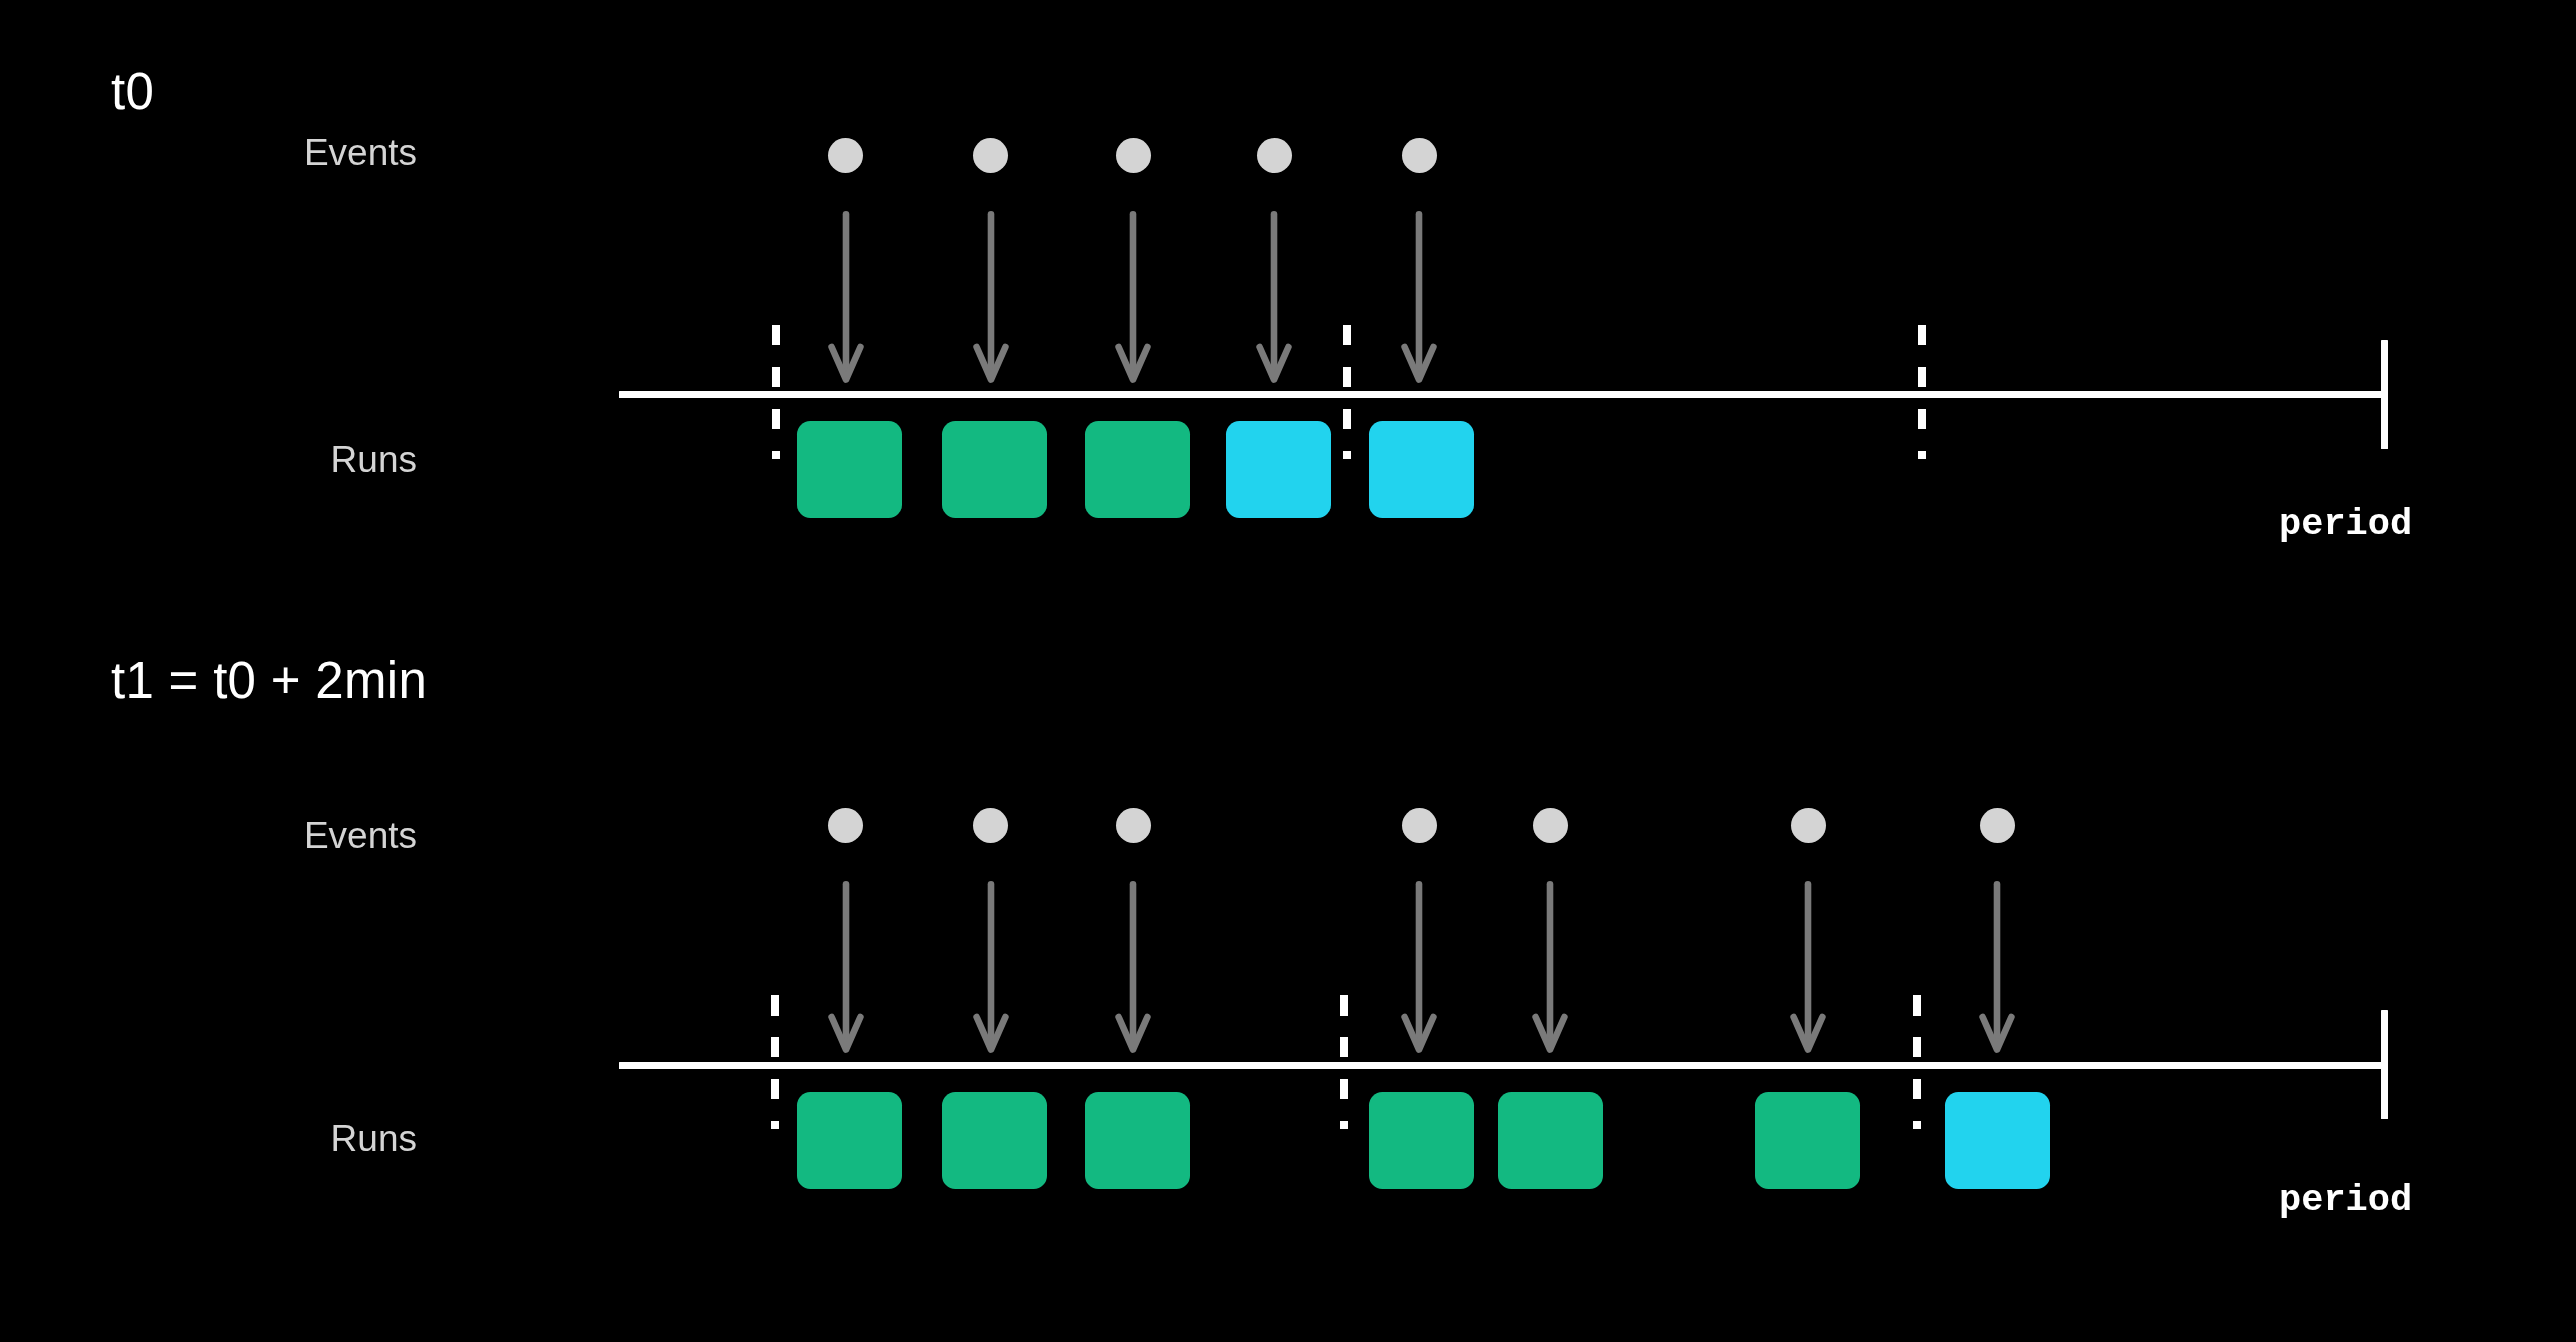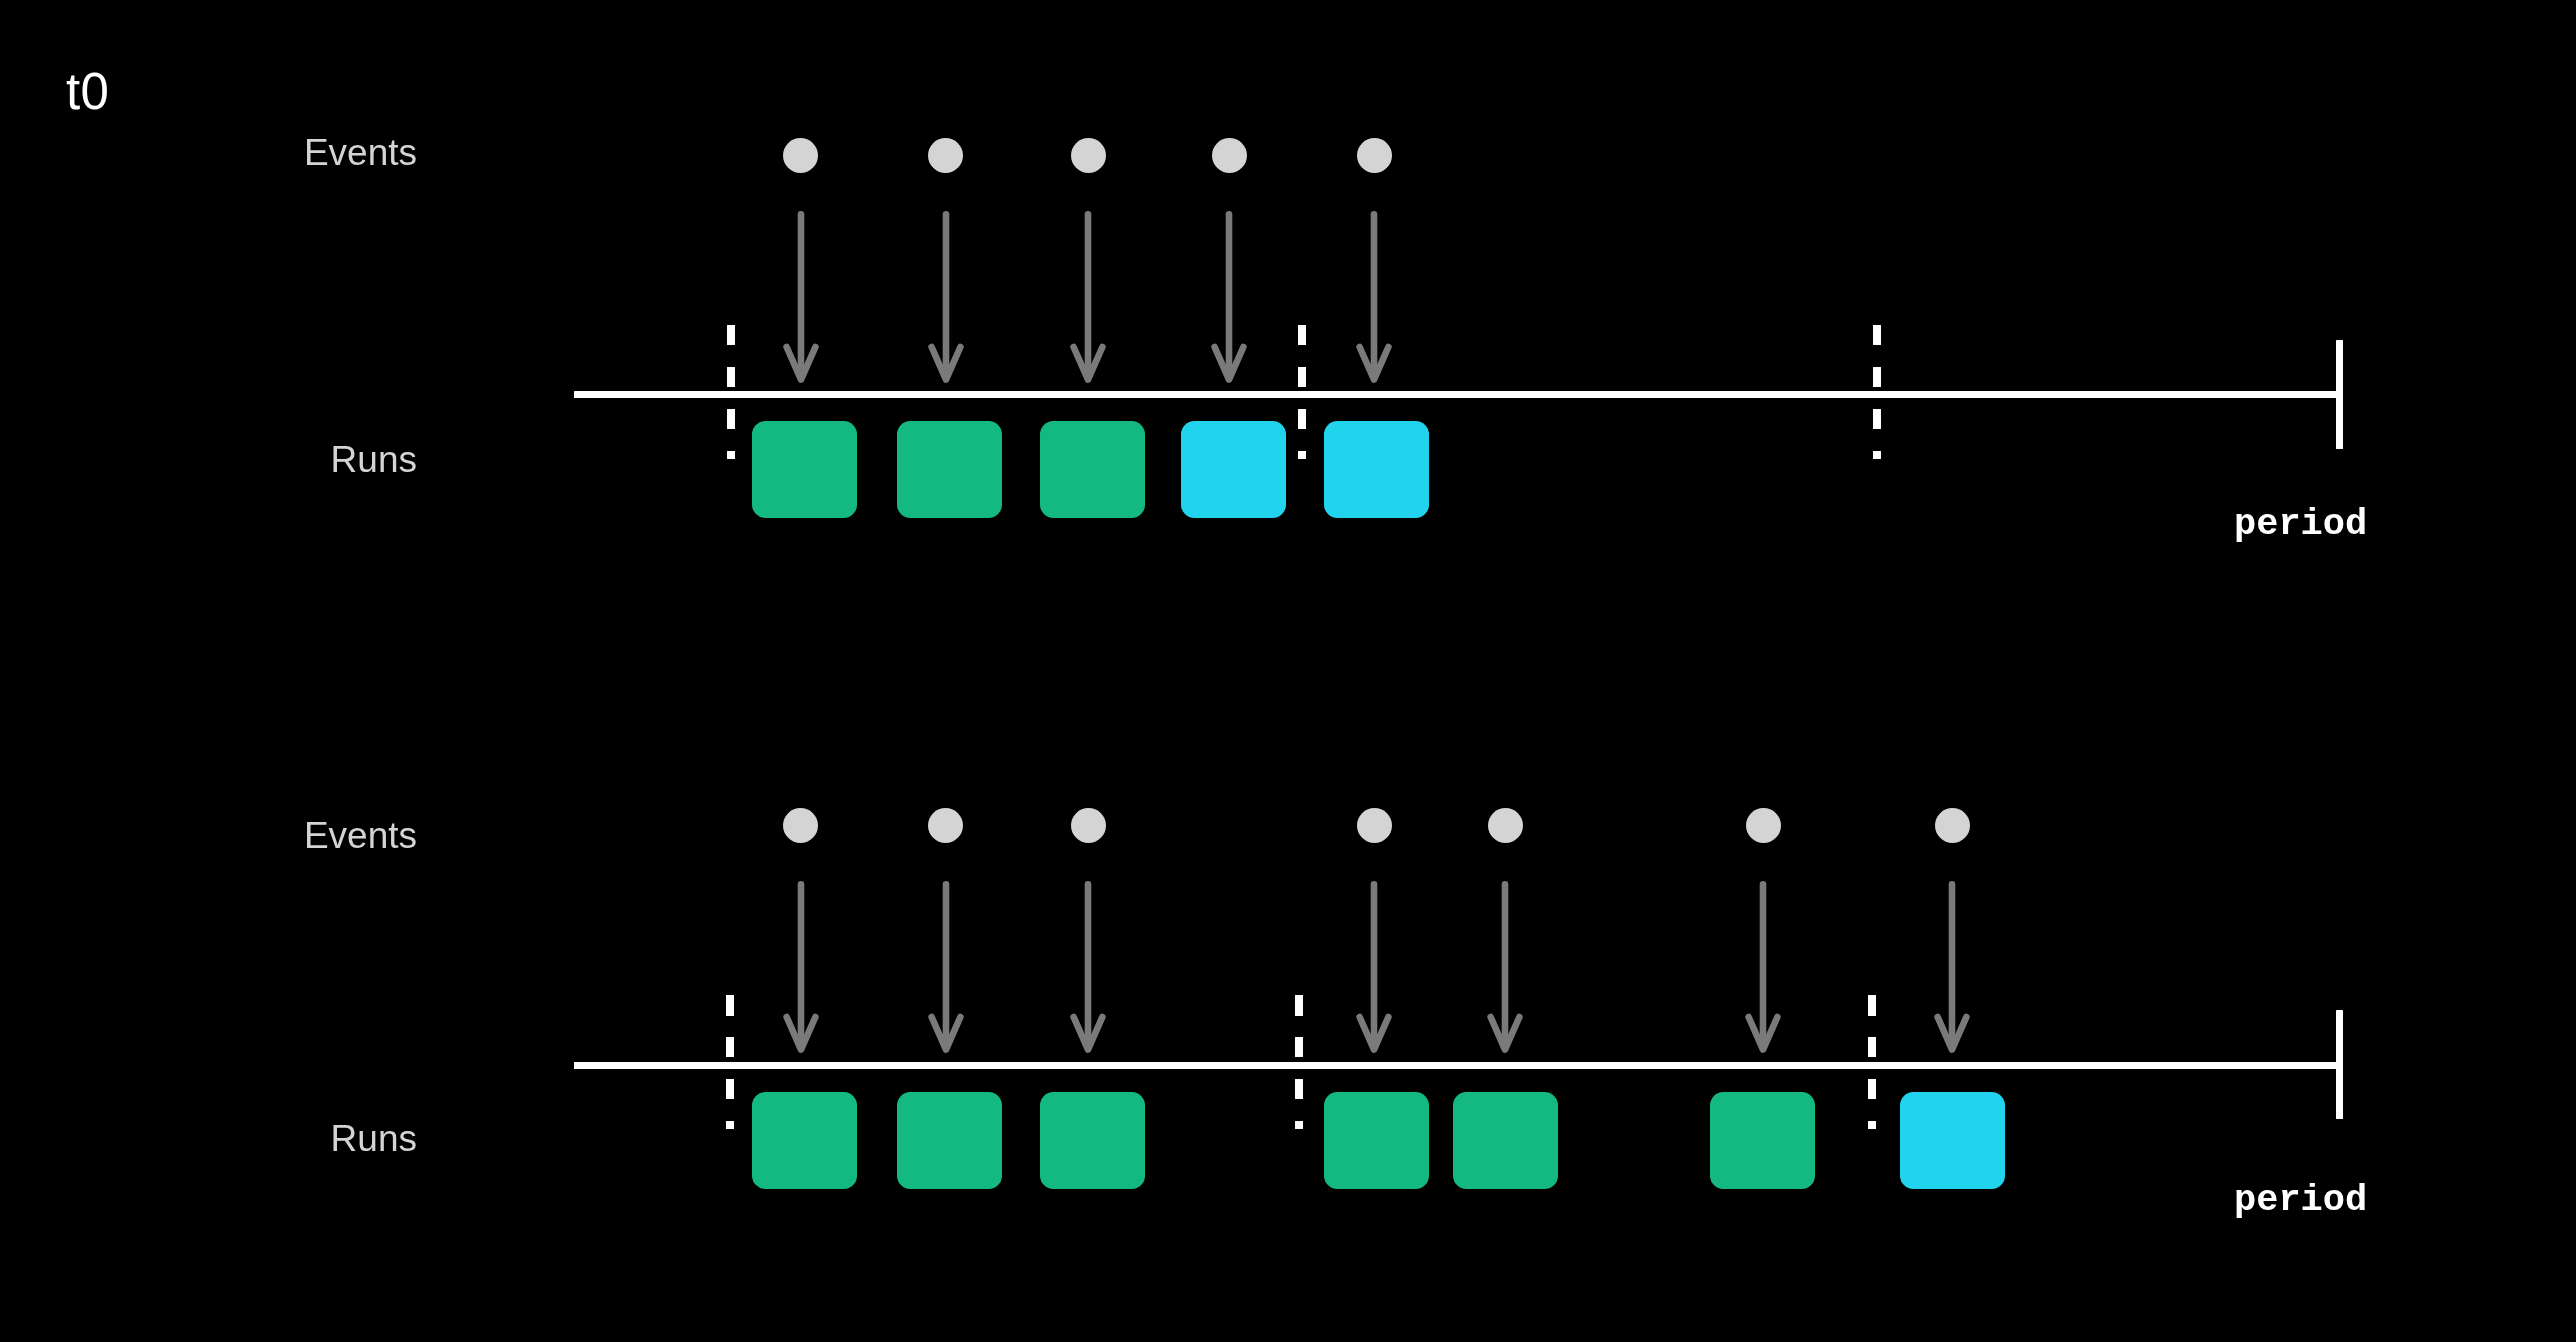--- a/index.html
+++ b/index.html
@@ -15,21 +15,21 @@
   }
   *{box-sizing:border-box;margin:0;padding:0;}
   html,body{background:var(--bg);}
   body{
     width:2576px;height:1343px;
     position:relative;overflow:hidden;
     font-family:"Liberation Sans","DejaVu Sans",sans-serif;
     -webkit-font-smoothing:antialiased;
   }
 
-  .stage{position:absolute;inset:0;}
+  .stage{position:absolute;inset:0;margin-left:45px;}
 
   
   .section-title{
     position:absolute;
     color:var(--title);
     font-size:51px;
     line-height:1;
     font-weight:400;
     letter-spacing:0.3px;
     white-space:nowrap;
@@ -152,20 +152,21 @@
       <svg viewBox="0 0 60 280" preserveAspectRatio="none">
         <line x1="30" y1="2" x2="30" y2="266" stroke="#7a7a7a" stroke-width="11" stroke-linecap="round"></line>
         <path d="M 6 222 L 30 276 L 54 222" fill="none" stroke="#7a7a7a" stroke-width="11" stroke-linecap="round" stroke-linejoin="round"></path>
       </svg>
     </div>
     <div class="run-block run-green" style="left: 752px; top: 421px; width: 105px; height: 97px;"></div>
     <div class="run-block run-green" style="left: 897px; top: 421px; width: 105px; height: 97px;"></div>
     <div class="run-block run-green" style="left: 1040px; top: 421px; width: 105px; height: 97px;"></div>
     <div class="run-block run-cyan" style="left: 1181px; top: 421px; width: 105px; height: 97px;"></div>
     <div class="run-block run-cyan" style="left: 1324px; top: 421px; width: 105px; height: 97px;"></div>
+    <div class="section-title" style="left: 66px; top: 655px;">t1 = t0 + 2min</div>
     <div class="row-label" style="right: 2159px; top: 817px;">Events</div>
     <div class="row-label" style="right: 2159px; top: 1120px;">Runs</div>
     <div class="axis-line" style="left: 574px; top: 1062px; width: 1769px;"></div>
     <div class="axis-cap" style="left: 2336px; top: 1010px; height: 109px;"></div>
     <div class="period-label" style="left: 2234px; top: 1182px;">period</div>
     <div class="tick-dash" style="left: 726px; top: 995px; height: 134px;"></div>
     <div class="tick-dash" style="left: 1295px; top: 995px; height: 134px;"></div>
     <div class="tick-dash" style="left: 1868px; top: 995px; height: 134px;"></div>
     <div class="event-dot" style="left: 783px; top: 808px;"></div>
     <div class="event-dot" style="left: 928px; top: 808px;"></div>

